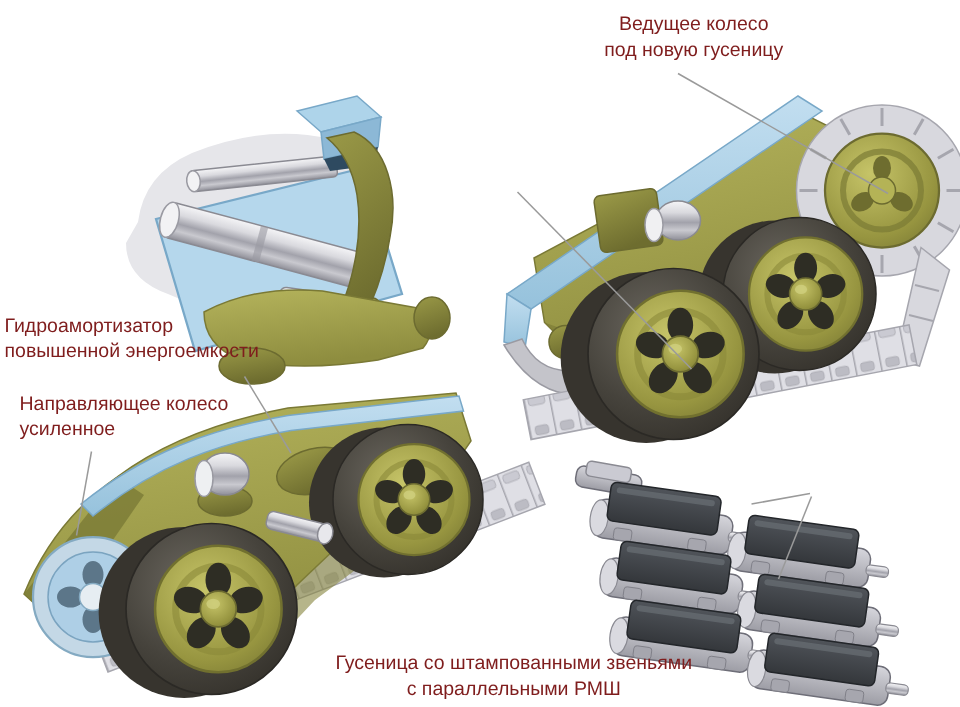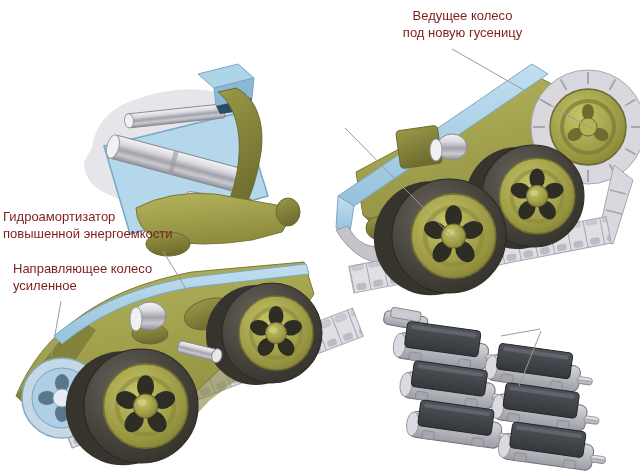--- a/index.html
+++ b/index.html
@@ -248,14 +248,16 @@
 под новую гусеницу</div>
 
 
 <div class="label" style="left:3px; top:209px; width:235px;">Гидроамортизатор
 повышенной энергоемкости</div>
 
 <div class="label" style="left:3px; top:261px; width:200px;margin-left:10px;">Направляющее колесо
 усиленное</div>
 
 
+<div class="label center" style="left:200px; top:434px; width:285px;">Гусеница со штампованными звеньями
+с параллельными РМШ</div>
 
 </div>
 
 </body></html>

